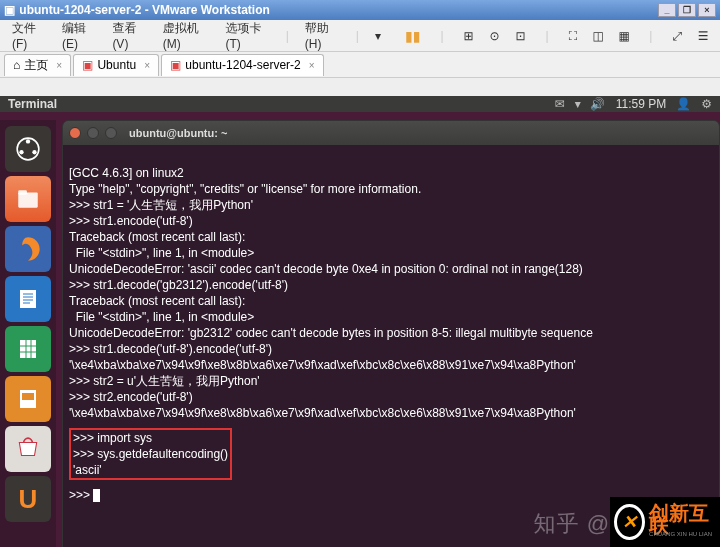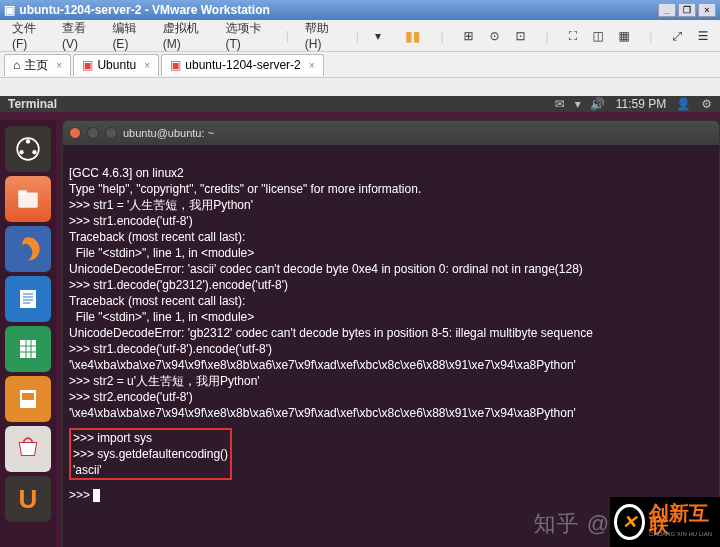--- a/index.html
+++ b/index.html
@@ -29,21 +29,21 @@
 .licon.doc{background:#2976c4}
 .licon.calc{background:#2a9958}
 .licon.impress{background:#e38a2a}
 .licon.sw{background:#e0dcd8;color:#d35}
 .licon.home{background:#3a3634}
 .termwin{position:absolute;left:62px;top:0px;right:0;height:428px;background:#2e1a2b;border:1px solid #333;border-radius:6px 6px 0 0;overflow:hidden}
 .termtitle{height:24px;background:linear-gradient(#4a4a48,#3c3c3a);display:flex;align-items:center;padding:0 6px;gap:6px}
 .termtitle .btns{display:flex;gap:6px}
 .tcb{width:12px;height:12px;border-radius:50%;background:#555;border:1px solid #333}
 .tcb.close{background:#e56c4d}
-.termtitle .tt{color:#ddd;font-size:11px;font-weight:normal;margin-left:0}
+.termtitle .tt{color:#ddd;font-size:11px;font-weight:bold;margin-left:6px}
 .termbody{padding:4px 6px;font-family:"DejaVu Sans Mono",monospace;font-size:12px;color:#fff;line-height:16px;white-space:pre-wrap;word-break:break-all}
 .hlbox{border:2px solid #d33;padding:0 2px;margin:7px 0;display:inline-block}
 .cursor{display:inline-block;width:7px;height:13px;background:#fff;vertical-align:middle}
 .watermark{position:absolute;bottom:8px;right:110px;color:rgba(255,255,255,.35);font-size:22px;font-weight:normal;letter-spacing:1px}
 .brand{position:absolute;bottom:0;right:0;width:110px;height:50px;background:#000;display:flex;align-items:center;padding:4px;gap:4px}
 .brand .logo{width:36px;height:36px;border-radius:50%;border:3px solid #fff;display:flex;align-items:center;justify-content:center;color:#f90;font-size:18px;font-weight:bold;font-style:italic}
 .brand .txt{color:#f97316;font-size:20px;font-weight:bold;line-height:12px}
 .brand .sub{color:#888;font-size:6px}
 svg{display:block}
 </style>
@@ -55,22 +55,22 @@
   <span class="title">ubuntu-1204-server-2 - VMware Workstation</span>
   <div class="winbtns">
     <div class="winbtn">_</div>
     <div class="winbtn">❐</div>
     <div class="winbtn">×</div>
   </div>
 </div>
 
 <div class="menubar">
   <span>文件(F)</span>
+  <span>编辑(E)</span>
   <span>查看(V)</span>
-  <span>编辑(E)</span>
   <span>虚拟机(M)</span>
   <span>选项卡(T)</span>
   <span style="color:#ccc">|</span>
   <span>帮助(H)</span>
   <span style="color:#ccc">|</span>
   <span>▾</span>
   <span style="margin-left:8px;color:#e8a33d;font-size:14px">▮▮</span>
   <span style="color:#ccc;margin:0 4px">|</span>
   <span class="tbtn">⊞</span>
   <span class="tbtn">⊙</span>

